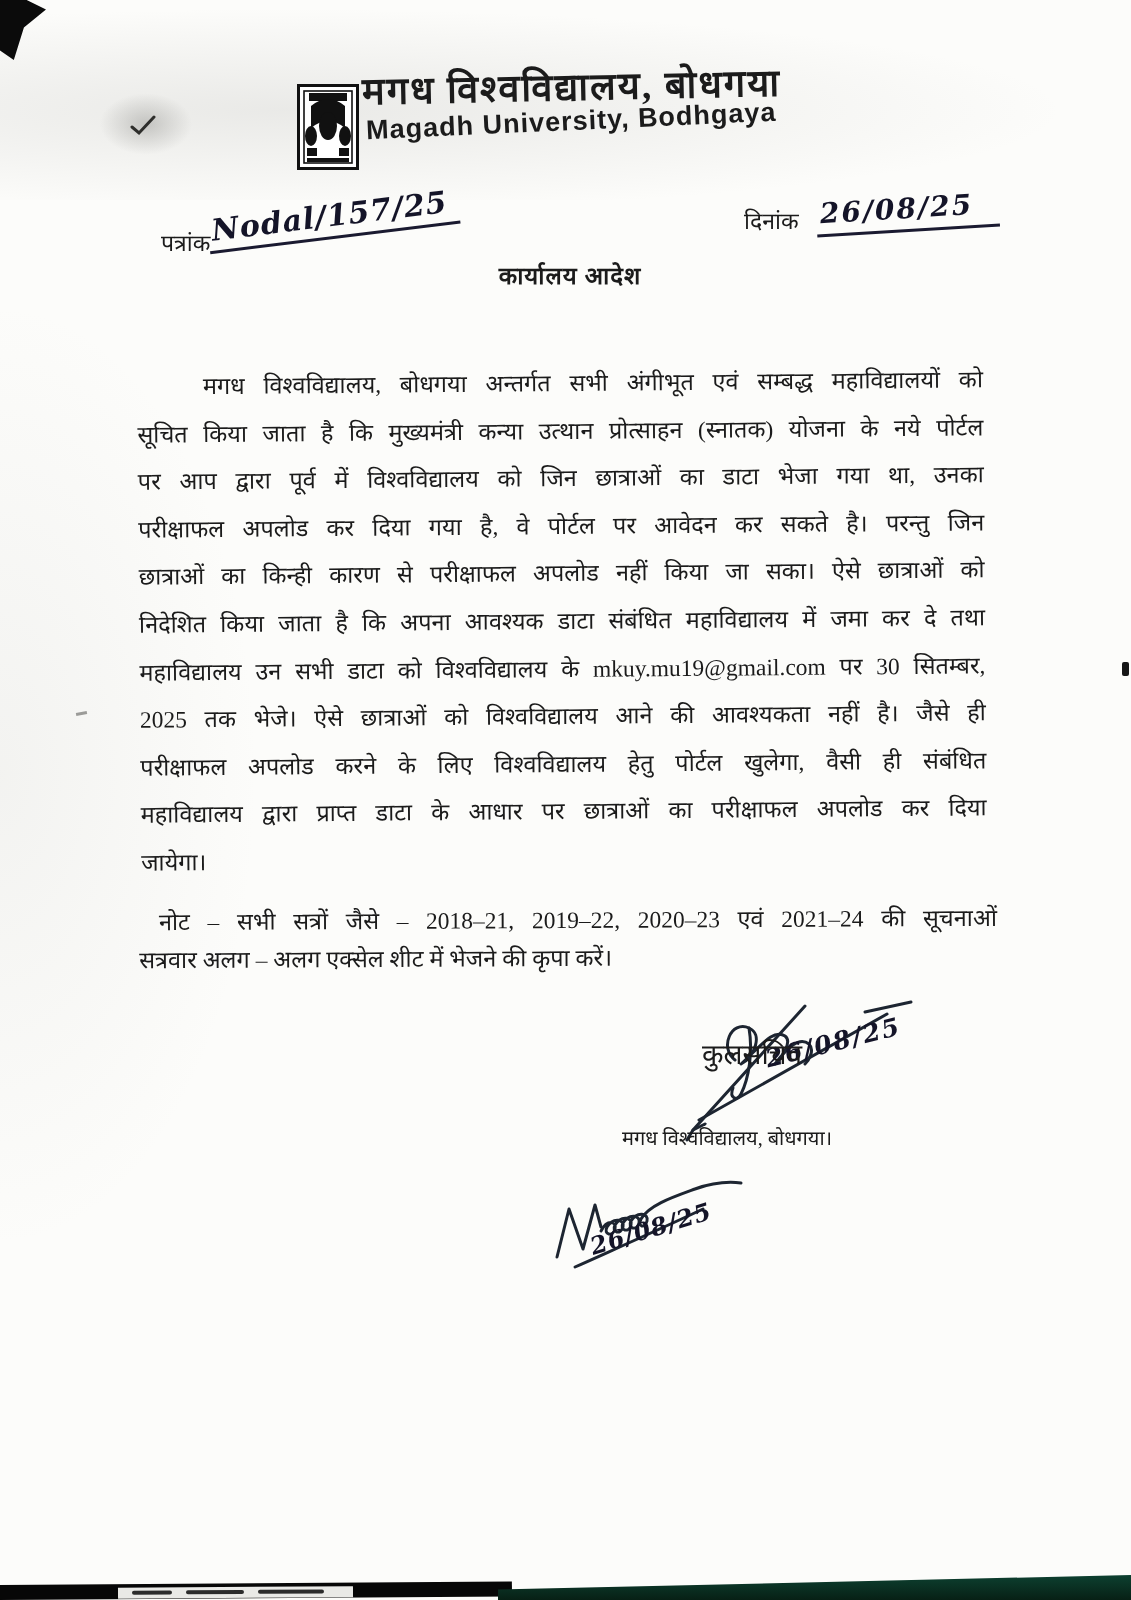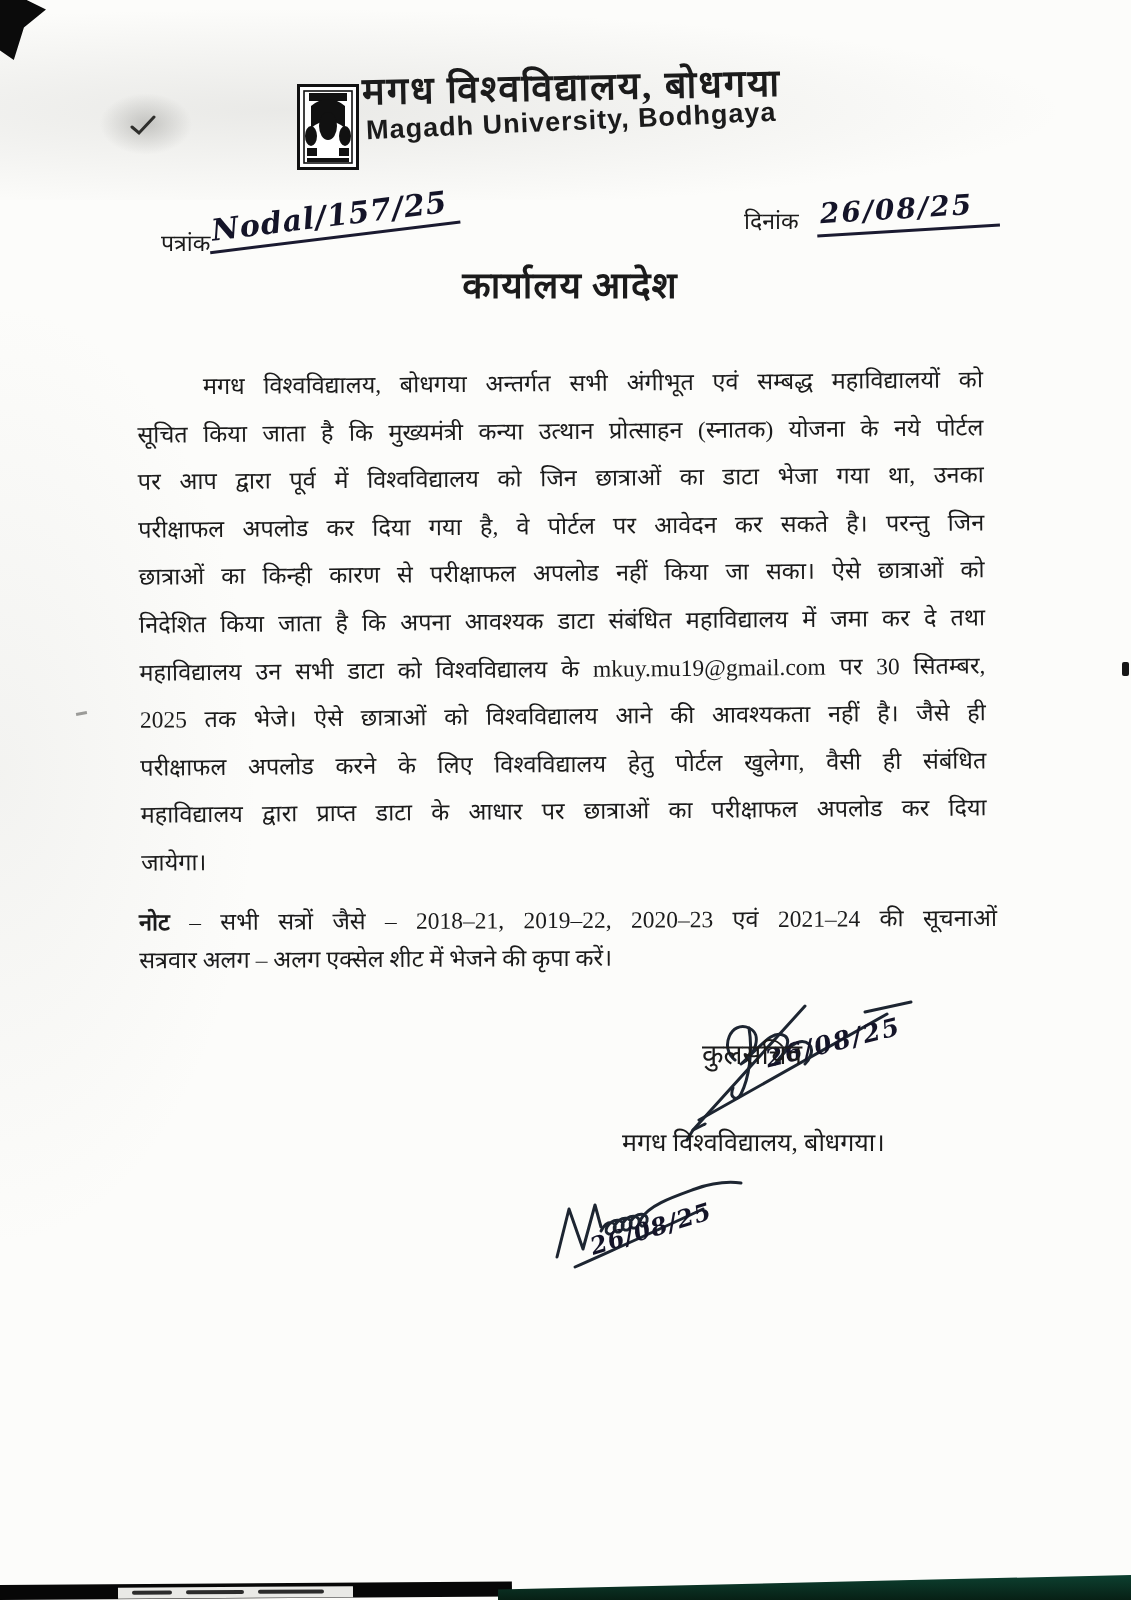--- a/index.html
+++ b/index.html
@@ -30,39 +30,39 @@
   .patrank-label{left:161px;top:226px;}
   .dinank-label{left:744px;top:204px;text-align:center;}
   .hand{font-style:italic;font-weight:bold;color:#141428;
     font-family:"DejaVu Serif","Liberation Serif",serif;white-space:nowrap;}
   .ref-hand{left:207px;top:198px;font-size:30px;transform:rotate(-7deg);
     border-bottom:3px solid #1a1a30;padding:0 10px 3px 4px;letter-spacing:1px;}
   .date-hand{left:816px;top:192px;font-size:28px;transform:rotate(-3.5deg);
     border-bottom:3px solid #1a1a30;padding:0 26px 4px 4px;letter-spacing:2px;}
   
   .title-wrap{left:380px;top:258px;width:380px;text-align:center;}
-  .title{font-size:37px;font-weight:bold;letter-spacing:1px;white-space:nowrap;}
+  .title{font-size:24px;font-weight:bold;letter-spacing:1px;white-space:nowrap;}
   
   .body-block{left:139px;top:360px;width:846px;font-size:23.5px;
     line-height:47.6px;transform:rotate(-0.5deg);}
   .jline{text-align:justify;text-align-last:justify;white-space:normal;}
   .jline.first{text-indent:66px;}
   .jline.last{text-align-last:left;}
   
   .note-block{left:139px;top:901px;width:858px;font-size:23.5px;
     line-height:38px;transform:rotate(-0.3deg);}
   .note-l1{text-align:justify;text-align-last:justify;}
-  .note-label{font-weight:bold;}
+  .note-label{font-weight:normal;margin-left:20px;}
   
   .sig-stroke{stroke:#1d2531;stroke-width:3;fill:none;
     stroke-linecap:round;stroke-linejoin:round;}
   .sig1{left:683px;top:998px;}
   .sig1-date{left:764px;top:1028px;font-size:25px;transform:rotate(-14deg);letter-spacing:2px;}
   .designation{left:702px;top:1034px;font-size:28px;}
-  .org-line{left:622px;top:1124px;font-size:25px;white-space:nowrap;}
+  .org-line{left:622px;top:1124px;font-size:20px;white-space:nowrap;}
   .sig2{left:545px;top:1175px;}
   .sig2-date{left:588px;top:1214px;font-size:24px;transform:rotate(-17deg);letter-spacing:1px;}
   
   .corner-blob{left:0;top:0;width:46px;height:60px;background:#0b0b0b;
     clip-path:polygon(0 0,58% 0,100% 16%,52% 46%,30% 100%,0 84%);}
   .smudge{left:98px;top:92px;width:96px;height:64px;
     background:radial-gradient(ellipse,rgba(118,118,114,0.35),transparent 68%);}
   .edge-mark{left:1122px;top:662px;width:7px;height:14px;background:#161616;border-radius:2px;}
   .left-dash{left:76px;top:712px;width:11px;height:3px;background:#9b9b98;transform:rotate(-10deg);}
   .strip-left{left:0;bottom:0;width:512px;height:15px;background:#070707;

